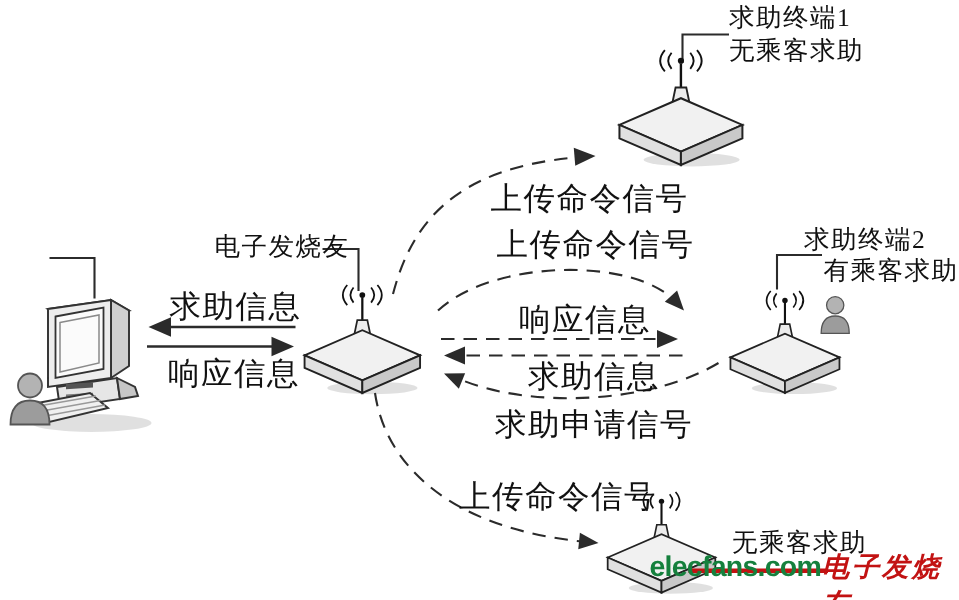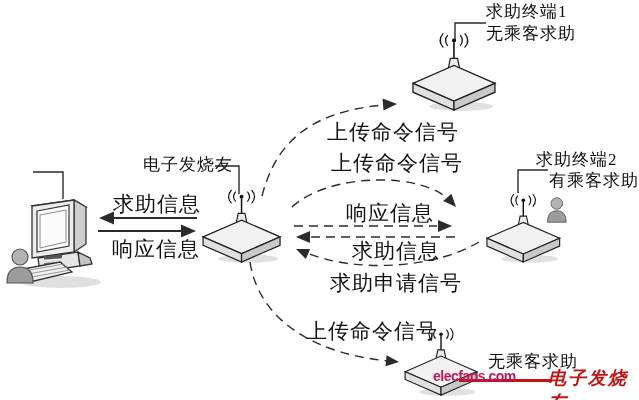--- a/index.html
+++ b/index.html
@@ -5,22 +5,22 @@
   html,body{margin:0;padding:0;background:#fff;}
   #stage{
     position:relative;width:639px;height:400px;background:#ffffff;overflow:hidden;
     font-family:"Liberation Serif","DejaVu Serif",serif;color:#111;
   }
   .lbl{position:absolute;font-size:21px;letter-spacing:1px;white-space:nowrap;line-height:1.1;}
   .node-lbl{font-size:17px;}
   svg.overlay{position:absolute;left:0;top:0;z-index:1;}
   .txt{z-index:2;}
   .wm-line{position:absolute;left:459px;top:379px;width:93px;height:3px;background:#c21212;z-index:3;}
-  .wm-brand{position:absolute;left:433px;top:368px;z-index:4;color:#be185d;
-    font-family:"Liberation Sans","DejaVu Sans",sans-serif;font-weight:bold;font-size:14px;letter-spacing:-0.5px;}
+  .wm-brand{position:absolute;left:433px;top:368px;z-index:4;color:#15803d;
+    font-family:"Liberation Sans","DejaVu Sans",sans-serif;font-weight:bold;font-size:19px;letter-spacing:-0.5px;}
   .wm-site{position:absolute;left:548px;top:366px;z-index:4;color:#c21212;
     font-weight:bold;font-style:italic;font-size:18px;letter-spacing:2px;}
 </style>
 </head>
 <body>
 
 <div id="stage">
 
   <svg class="overlay" width="639" height="400" viewBox="0 0 639 400">
     <defs>

